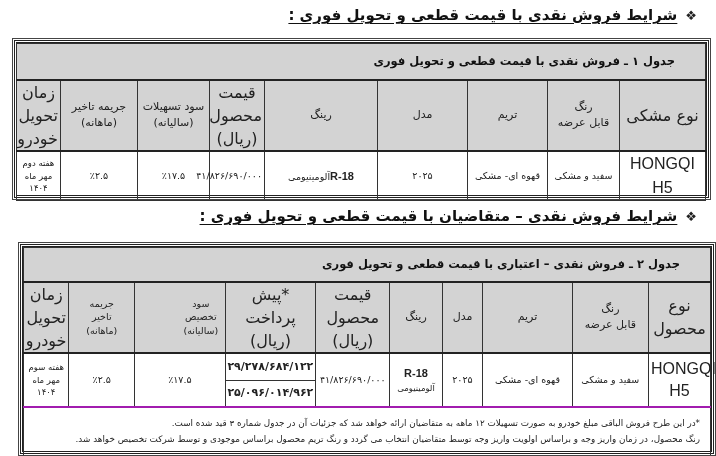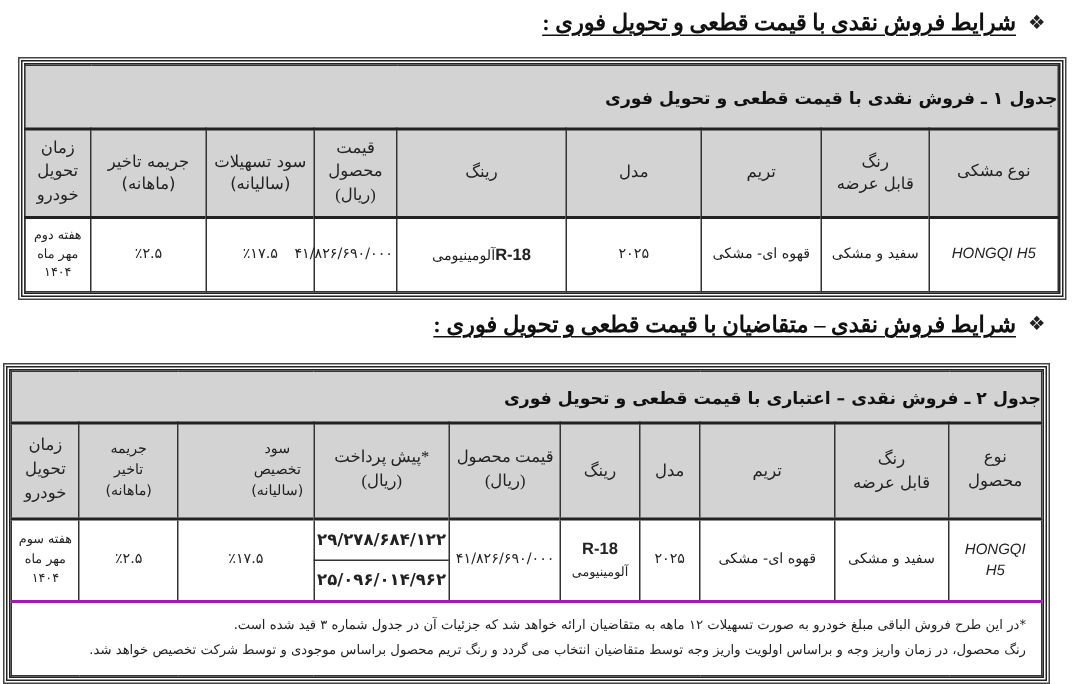--- a/index.html
+++ b/index.html
@@ -1,29 +1,29 @@
 <!DOCTYPE html>
 <html><head>
 <meta charset="utf-8">
 <style>
   html,body{margin:0;padding:0;background:#fff;}
   body{width:716px;height:456px;position:relative;overflow:hidden;
        font-family:"DejaVu Sans","Liberation Sans",sans-serif;color:#111;direction:rtl;}
   .section-title{position:absolute;right:20px;font-weight:bold;font-size:15px;
        display:flex;align-items:center;gap:8px;color:#111;}
-  .section-title .t{text-decoration:underline;text-underline-offset:3px;font-family:Liberation Serif, serif;}
+  .section-title .t{text-decoration:underline;text-underline-offset:3px;}
   .bullet{font-size:13px;color:#222;letter-spacing:-1px;}
   .tblwrap{position:absolute;border:3px double #222;outline:1px solid #444;outline-offset:1px;background:#fff;}
   table{border-collapse:collapse;width:100%;height:100%;table-layout:fixed;}
   td,th{border:1px solid #333;text-align:center;vertical-align:middle;font-weight:normal;padding:0 2px;}
-  .cap td{background:#d3d3d3;font-weight:bold;font-size:11.5px;text-align:right;padding-right:0;border-bottom:2px solid #222;}
+  .cap td{background:#d3d3d3;font-weight:bold;font-size:11.5px;text-align:right;padding-right:30px;border-bottom:2px solid #222;}
   .hdr th{background:#d3d3d3;font-size:11px;line-height:1.45;color:#222;border-bottom:2px solid #222;}
-  .hdr th.big{font-size:11px;font-family:Liberation Serif, serif;}
+  .hdr th.big{font-size:16px;}
   .row td{font-size:9.5px;color:#222;line-height:1.5;}
-  .row td.prod{font-size:10px;font-family:"Liberation Sans",sans-serif;direction:ltr;font-style:italic;}
+  .row td.prod{font-size:16px;font-family:"Liberation Sans",sans-serif;direction:ltr;}
   .row td.num{font-size:9.5px;letter-spacing:0.3px;}
   .row td.bold{font-weight:bold;font-size:11px;}
   .note td{text-align:right;font-size:8.8px;padding:4px 10px;line-height:1.9;color:#222;}
   .note .arrow{font-size:9px;margin-left:6px;}
   .sub{font-size:10px;}
 </style>
 </head>
 <body>
 
 <div class="section-title" style="top:6px;">
@@ -72,21 +72,21 @@
     </tr>
   </tbody>
     </table>
 </div>
 
 <div class="section-title" style="top:207px;">
   <span class="bullet">❖</span>
   <span class="t">شرایط فروش نقدی – متقاضیان با قیمت قطعی و تحویل فوری :</span>
 </div>
 
-<div class="tblwrap" style="left:4px;top:244px;width:688px;height:204px;">
+<div class="tblwrap" style="left:20px;top:244px;width:688px;height:204px;">
   <table>
     <colgroup>
       <col style="width:52px">
         <col style="width:64px">
         <col style="width:75px">
         <col style="width:34px">
       <col style="width:44px">
         <col style="width:62px">
         <col style="width:76px">
         <col style="width:76px">

